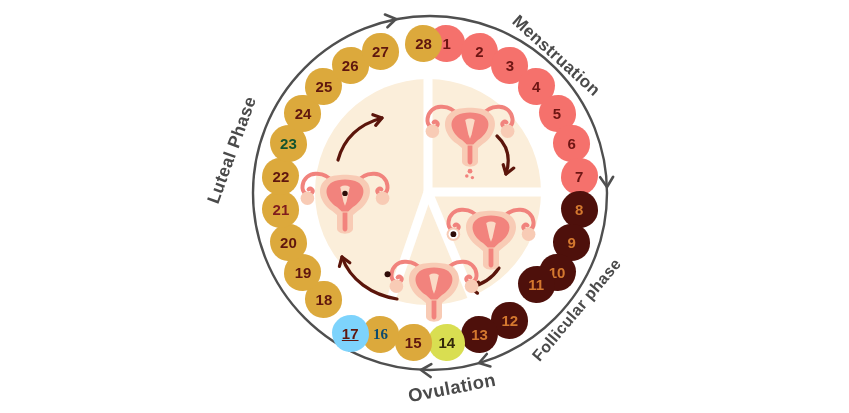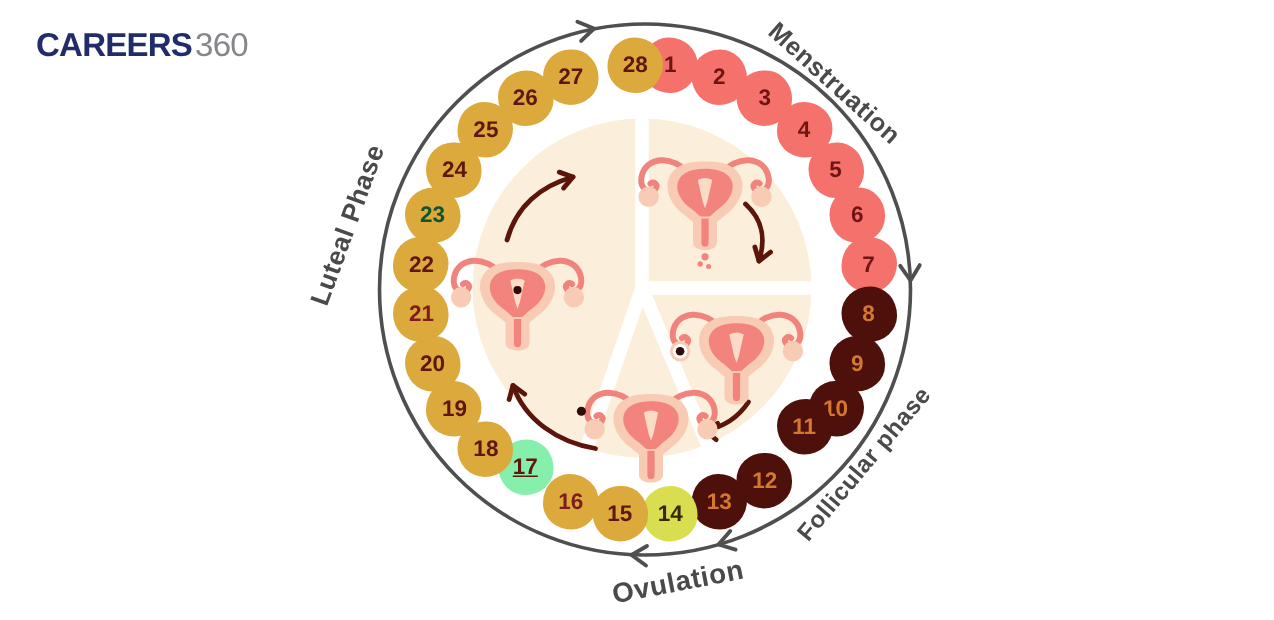--- a/index.html
+++ b/index.html
@@ -50,23 +50,20 @@
   .label-menstruation { left:556px; top:56px;  font-size:17px;   transform:translate(-50%,-50%) rotate(42deg); }
   .label-follicular   { left:577px; top:310px; font-size:16px;   transform:translate(-50%,-50%) rotate(-50deg); }
   .label-ovulation    { left:452px; top:388px; font-size:18.5px; transform:translate(-50%,-50%) rotate(-11deg); }
   .label-luteal       { left:232px; top:150px; font-size:17.5px; transform:translate(-50%,-50%) rotate(-70deg); }
 </style>
 </head>
 <body>
 
 <div class="stage">
 
-  <div class="logo">
-    <span class="brand">CAREERS</span><span class="suffix">360</span>
-  </div>
 
   <svg class="art" viewBox="0 0 849 413">
     <defs>
       <g id="uterus-base">
         <path class="tube" d="M47,26 C34,8 10,10 7,28 C5.5,38 15,43 19,37 C21,33.5 17,30.5 14.5,33"></path>
         <path class="tube" d="M73,26 C86,8 110,10 113,28 C114.5,38 105,43 101,37 C99,33.5 103,30.5 105.5,33"></path>
         <circle class="ovary" cx="13" cy="44" r="8.5"></circle>
         <circle class="ovary" cx="107" cy="44" r="8.5"></circle>
         <path class="body-outer" d="M40,18 C47,13.5 73,13.5 80,18 C97,26 94,48 76,60 L70,65 L70,82 C70,90.5 50,90.5 50,82 L50,65 L44,60 C26,48 23,26 40,18 Z"></path>
         <path class="body-mid" d="M44,24 C52,19.5 68,19.5 76,24 C88,31 84,46 70,55 L64,60.5 L56,60.5 L50,55 C36,46 32,31 44,24 Z"></path>
@@ -130,22 +127,22 @@
       <div class="day-circle" style="left: 553.082px; top: 124.958px; background: rgb(245, 113, 108); color: rgb(110, 21, 19); border-radius: 50% 48% 52% 50% / 49% 51% 48% 52%;">6</div>
       <div class="day-circle" style="left: 560.557px; top: 157.705px; background: rgb(245, 113, 108); color: rgb(110, 21, 19); border-radius: 48% 52% 49% 51% / 52% 48% 53% 47%;">7</div>
       <div class="day-circle" style="left: 560.557px; top: 191.295px; background: rgb(78, 16, 11); color: rgb(212, 120, 47); border-radius: 52% 48% 51% 49% / 48% 52% 47% 53%;">8</div>
       <div class="day-circle" style="left: 553.082px; top: 224.042px; background: rgb(78, 16, 11); color: rgb(212, 120, 47); border-radius: 50% 48% 52% 50% / 49% 51% 48% 52%;">9</div>
       <div class="day-circle" style="left: 538.509px; top: 254.305px; background: rgb(78, 16, 11); color: rgb(212, 120, 47); border-radius: 48% 52% 49% 51% / 52% 48% 53% 47%;">10</div>
       <div class="day-circle" style="left: 517.566px; top: 266px; background: rgb(78, 16, 11); color: rgb(212, 120, 47); border-radius: 52% 48% 51% 49% / 48% 52% 47% 53%; text-align: center;">11</div>
       <div class="day-circle" style="left: 491.305px; top: 301.509px; background: rgb(78, 16, 11); color: rgb(212, 120, 47); border-radius: 50% 48% 52% 50% / 49% 51% 48% 52%;">12</div>
       <div class="day-circle" style="left: 461.042px; top: 316.082px; background: rgb(78, 16, 11); color: rgb(212, 120, 47); border-radius: 48% 52% 49% 51% / 52% 48% 53% 47%;">13</div>
       <div class="day-circle" style="left: 428.295px; top: 323.557px; background: rgb(217, 222, 81); color: rgb(51, 41, 10); border-radius: 52% 48% 51% 49% / 48% 52% 47% 53%;">14</div>
       <div class="day-circle" style="left: 394.705px; top: 323.557px; background: rgb(220, 169, 60); color: rgb(95, 22, 14); border-radius: 50% 48% 52% 50% / 49% 51% 48% 52%;">15</div>
-      <div class="day-circle" style="left: 361.958px; top: 316.082px; background: rgb(220, 169, 60); color: #7f1d1d; border-radius: 48% 52% 49% 51% / 52% 48% 53% 47%;">16</div>
-      <div class="day-circle" style="left: 331.695px; top: 293px; background: #86efac; color: rgb(95, 22, 14); border-radius: 52% 48% 51% 49% / 48% 52% 47% 53%; text-decoration: underline;">17</div>
+      <div class="day-circle" style="left: 361.958px; top: 316.082px; background: rgb(220, 169, 60); color: #0c4a6e; border-radius: 48% 52% 49% 51% / 52% 48% 53% 47%; font-family: Liberation Serif, serif;">16</div>
+      <div class="day-circle" style="left: 331.695px; top: 315px; background: #7dd3fc; color: rgb(95, 22, 14); border-radius: 52% 48% 51% 49% / 48% 52% 47% 53%; text-decoration: underline;">17</div>
       <div class="day-circle" style="left: 305.434px; top: 280.566px; background: rgb(220, 169, 60); color: rgb(95, 22, 14); border-radius: 50% 48% 52% 50% / 49% 51% 48% 52%;">18</div>
       <div class="day-circle" style="left: 284.491px; top: 254.305px; background: rgb(220, 169, 60); color: rgb(95, 22, 14); border-radius: 48% 52% 49% 51% / 52% 48% 53% 47%;">19</div>
       <div class="day-circle" style="left: 269.918px; top: 224.042px; background: rgb(220, 169, 60); color: rgb(95, 22, 14); border-radius: 52% 48% 51% 49% / 48% 52% 47% 53%;">20</div>
       <div class="day-circle" style="left: 262.443px; top: 191.295px; background: rgb(220, 169, 60); color: #7f1d1d; border-radius: 50% 48% 52% 50% / 49% 51% 48% 52%;">21</div>
       <div class="day-circle" style="left: 262.443px; top: 157.705px; background: rgb(220, 169, 60); color: rgb(95, 22, 14); border-radius: 48% 52% 49% 51% / 52% 48% 53% 47%;">22</div>
       <div class="day-circle" style="left: 269.918px; top: 124.958px; background: rgb(220, 169, 60); color: #14532d; border-radius: 52% 48% 51% 49% / 48% 52% 47% 53%;">23</div>
       <div class="day-circle" style="left: 284.491px; top: 94.6952px; background: rgb(220, 169, 60); color: rgb(95, 22, 14); border-radius: 50% 48% 52% 50% / 49% 51% 48% 52%;">24</div>
       <div class="day-circle" style="left: 305.434px; top: 68.434px; background: rgb(220, 169, 60); color: rgb(95, 22, 14); border-radius: 48% 52% 49% 51% / 52% 48% 53% 47%;">25</div>
       <div class="day-circle" style="left: 331.695px; top: 47.4914px; background: rgb(220, 169, 60); color: rgb(95, 22, 14); border-radius: 52% 48% 51% 49% / 48% 52% 47% 53%;">26</div>
       <div class="day-circle" style="left: 361.958px; top: 32.9175px; background: rgb(220, 169, 60); color: rgb(95, 22, 14); border-radius: 50% 48% 52% 50% / 49% 51% 48% 52%;">27</div>

